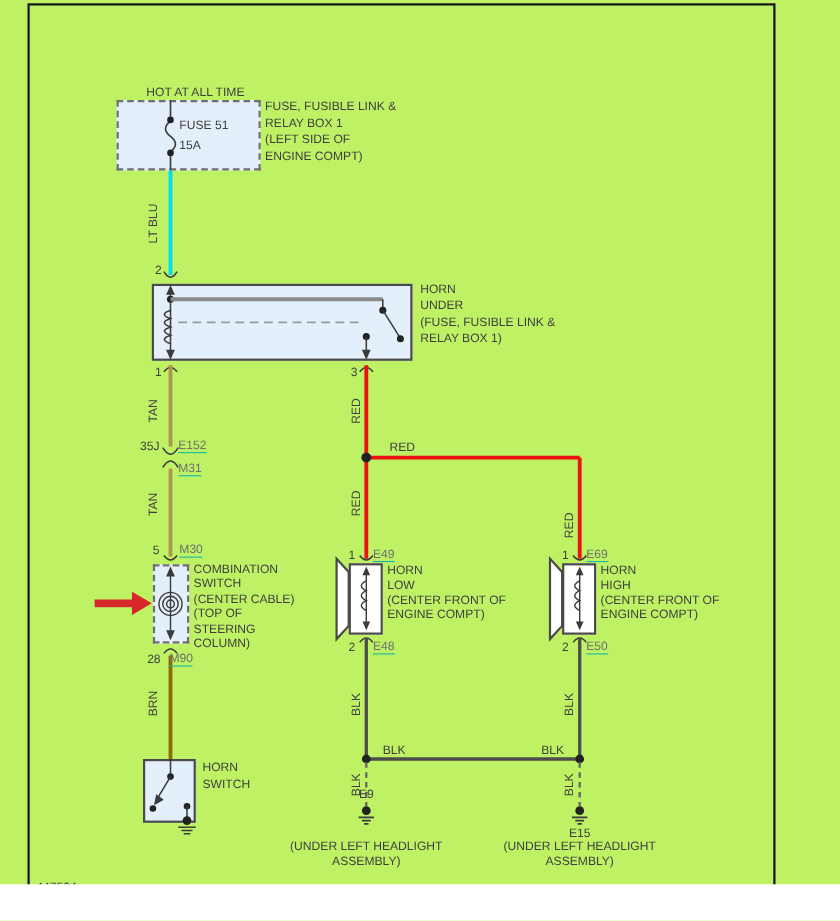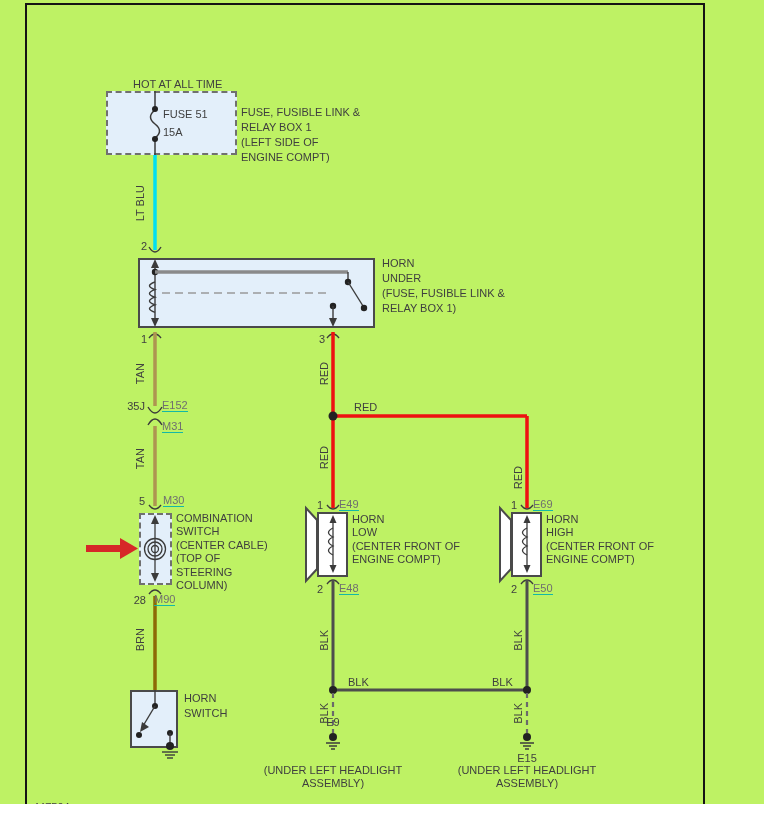--- a/index.html
+++ b/index.html
@@ -162,21 +162,21 @@
       <path d="M523,746 H531"></path>
       <path d="M525,749 H529"></path>
     </g>
   </svg>
 
   <div class="lbl" style="left:133px;top:78px">HOT AT ALL TIME</div>
 
   <div class="lbl" style="left:163px;top:108px">FUSE 51</div>
   <div class="lbl" style="left:163px;top:126px">15A</div>
 
-  <div class="lbl ml" style="left:241px;top:105px;line-height:15px">
+  <div class="lbl ml" style="left:241px;top:90px;line-height:15px">
     <div>FUSE, FUSIBLE LINK &amp;</div>
     <div>RELAY BOX 1</div>
     <div>(LEFT SIDE OF</div>
     <div>ENGINE COMPT)</div>
   </div>
 
   <div class="lbl v" style="left:134px;top:185px">LT BLU</div>
 
   <div class="lbl pin" style="left:129px;top:240px;width:18px">2</div>
   <div class="lbl pin" style="left:129px;top:333px;width:18px">1</div>

